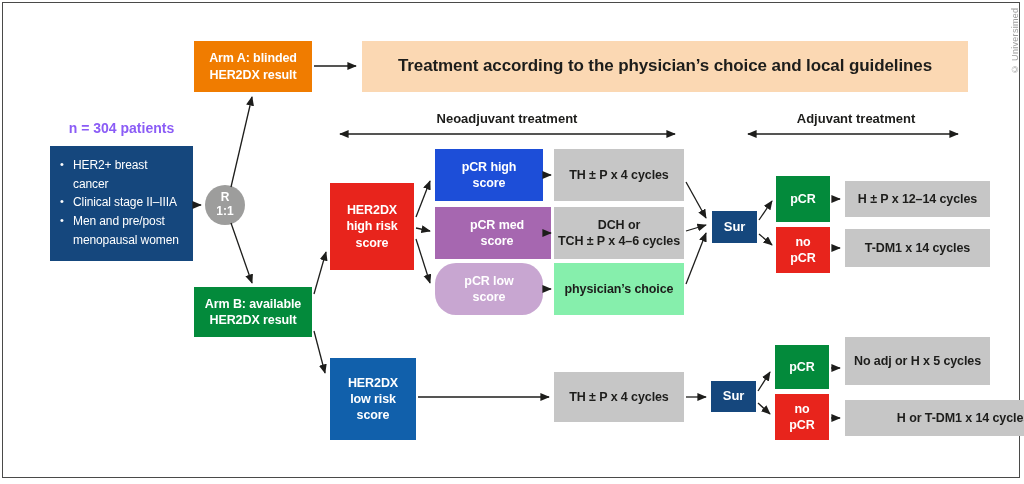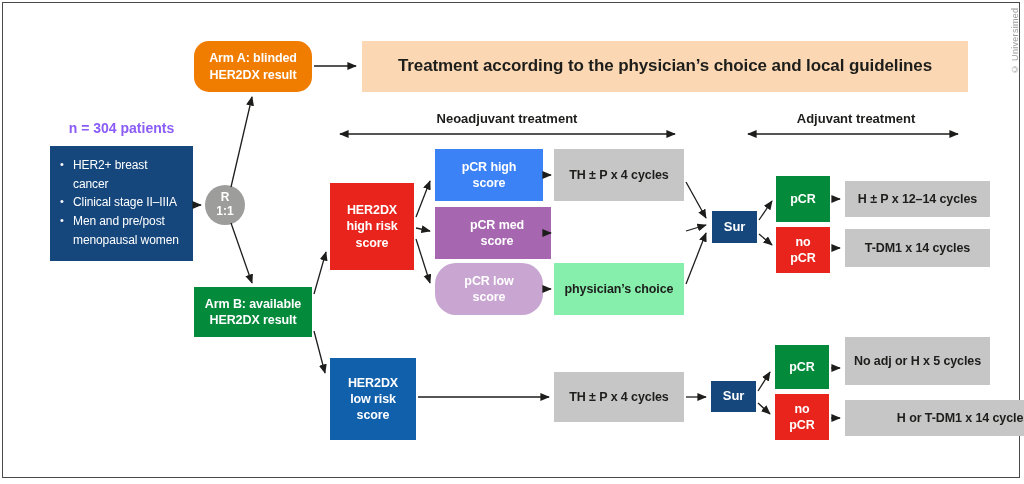--- a/index.html
+++ b/index.html
@@ -10,26 +10,26 @@
   #frame{
     position:absolute;left:2px;top:2px;width:1016px;height:474px;
     border:1px solid #4a4a49;pointer-events:none;
   }
   .box{
     position:absolute;display:flex;flex-direction:column;align-items:center;justify-content:center;
     text-align:center;font-weight:bold;font-size:12.5px;line-height:1.3;color:#ffffff;
     letter-spacing:-0.1px;
   }
   .navy{background:#15477d;}
-  .orange{background:#f07c00;border-radius:15px;}
+  .orange{background:#f07c00;}
   .peach{background:#fbd8b3;color:#1d1d1b;}
   .green{background:#038a3b;}
   .red{background:#e8241c;}
   .blue{background:#1160ab;}
-  .purple-dark{background:#3b82f6;}
+  .purple-dark{background:#1d4ed8;}
   .purple-med{background:#a667b0;}
   .purple-light{background:#c8a6d1;}
   .gray{background:#c6c6c6;color:#1d1d1b;}
   .lightblue{background:#86efac;color:#1d1d1b;}
   .hdr{
     position:absolute;text-align:center;font-weight:bold;font-size:13px;color:#1d1d1b;
   }
   #n-label{
     position:absolute;left:30px;top:120px;width:183px;text-align:center;
     font-weight:bold;font-size:14px;color:#8b5cf6;
@@ -124,20 +124,24 @@
     <span>pCR med</span>
       <span>score</span>
   </div>
   <div class="box purple-light" style="left:435px;top:263px;width:108px;height:52px;border-radius:21px;">
     <span>pCR low</span>
       <span>score</span>
   </div>
 
   <div class="box gray" style="left:554px;top:149px;width:130px;height:52px;">
     <span>TH ± P x 4 cycles</span>
+  </div>
+  <div class="box gray" style="left:554px;top:207px;width:130px;height:52px;">
+    <span>DCH or</span>
+      <span>TCH ± P x 4–6 cycles</span>
   </div>
   <div class="box lightblue" style="left:554px;top:263px;width:130px;height:52px;">
     <span>physician’s choice</span>
   </div>
   <div class="box gray" style="left:554px;top:372px;width:130px;height:50px;">
     <span>TH ± P x 4 cycles</span>
   </div>
 
   <div class="box navy" style="left:712px;top:211px;width:45px;height:32px;font-size:13px;">
     <span>Sur</span>

